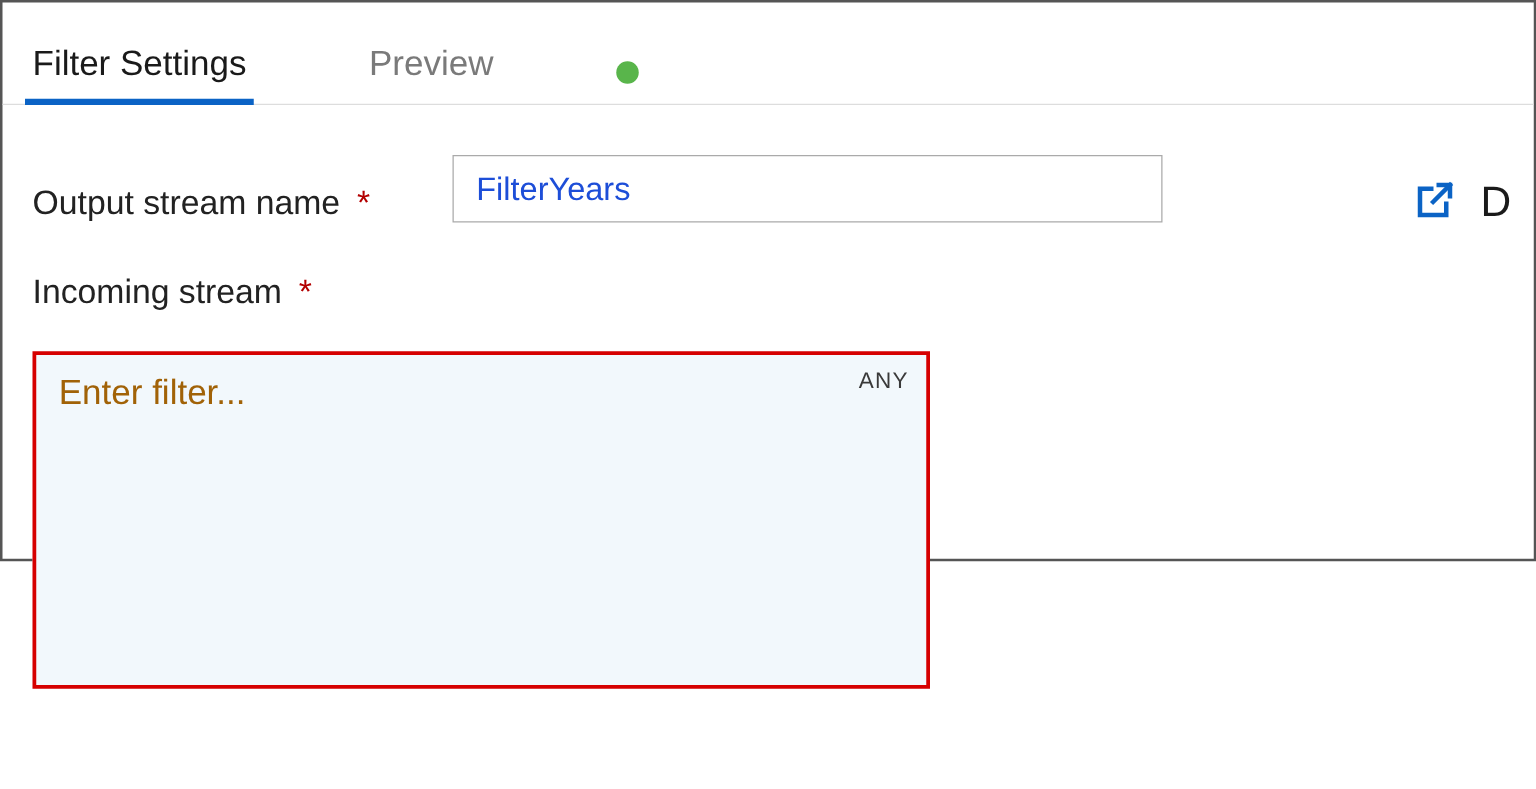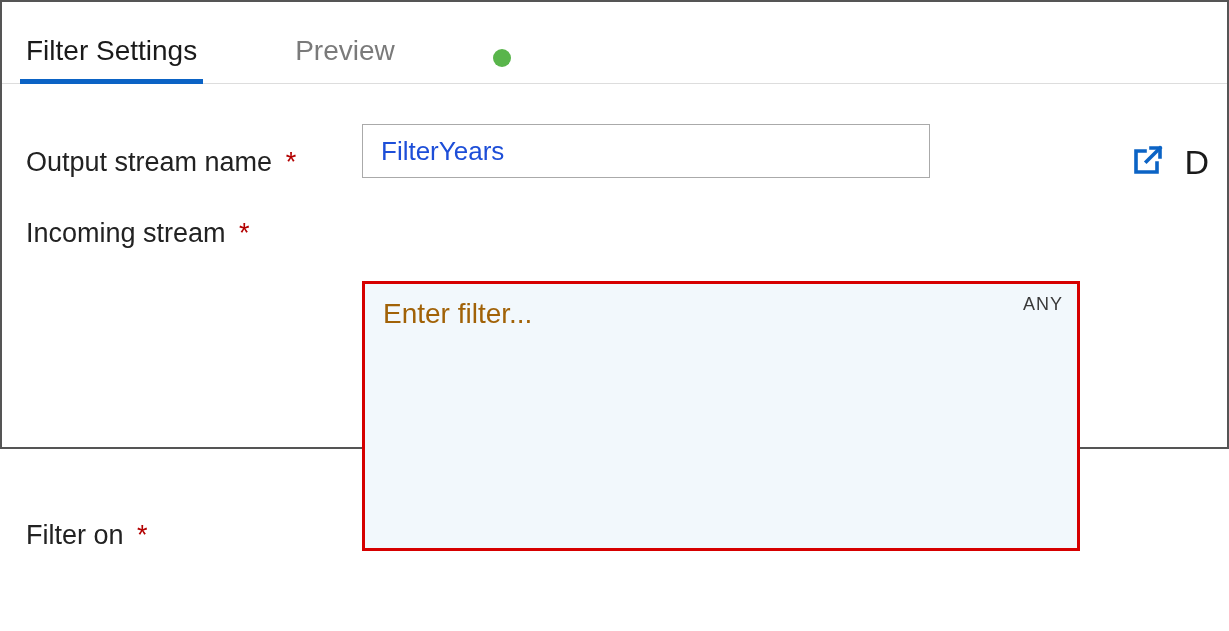--- a/index.html
+++ b/index.html
@@ -160,24 +160,20 @@
     </div>
 
     <div class="form-row">
       <div class="form-label">
         <span>Incoming stream</span>
         <span class="req">*</span>
       </div>
     </div>
 
     <div class="form-row">
-      <div class="form-label">
-        <span>Filter on</span>
-        <span class="req">*</span>
-      </div>
       <div class="filter-box">
         <span class="filter-placeholder">Enter filter...</span>
         <span class="any-badge">ANY</span>
       </div>
     </div>
 
   </div>
 
   <div class="right-icons">
     <span class="open-icon">

